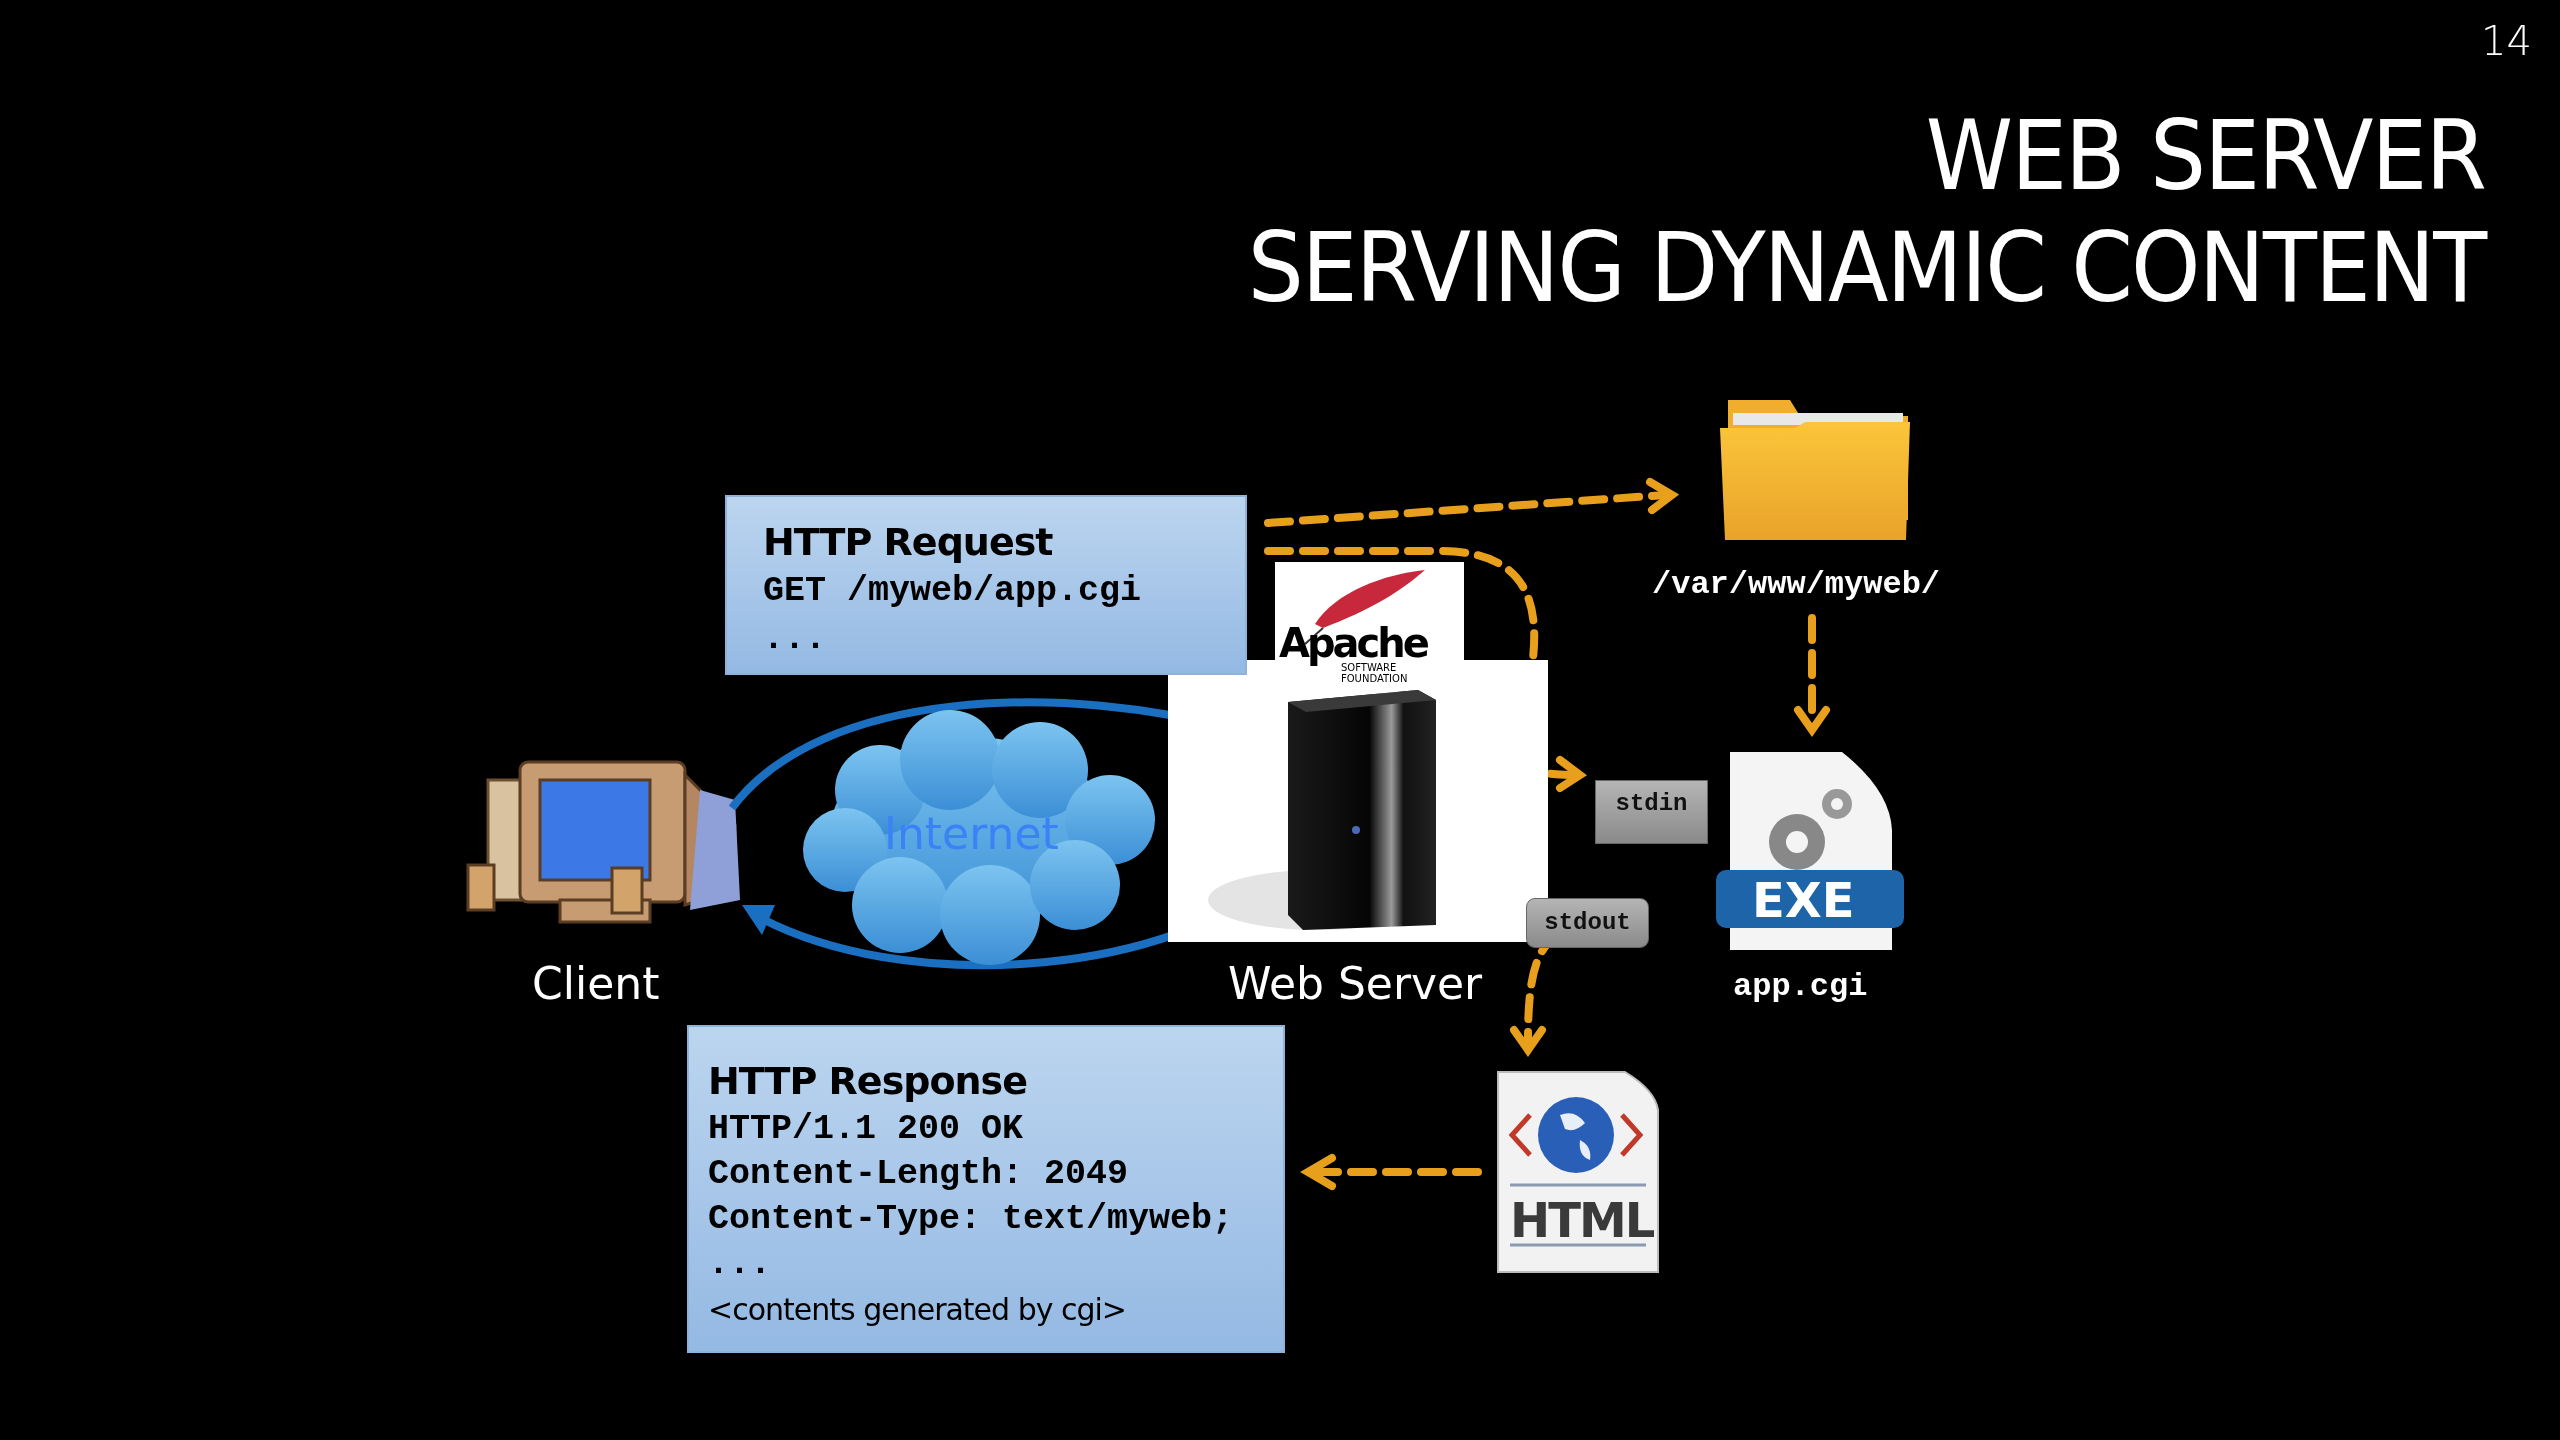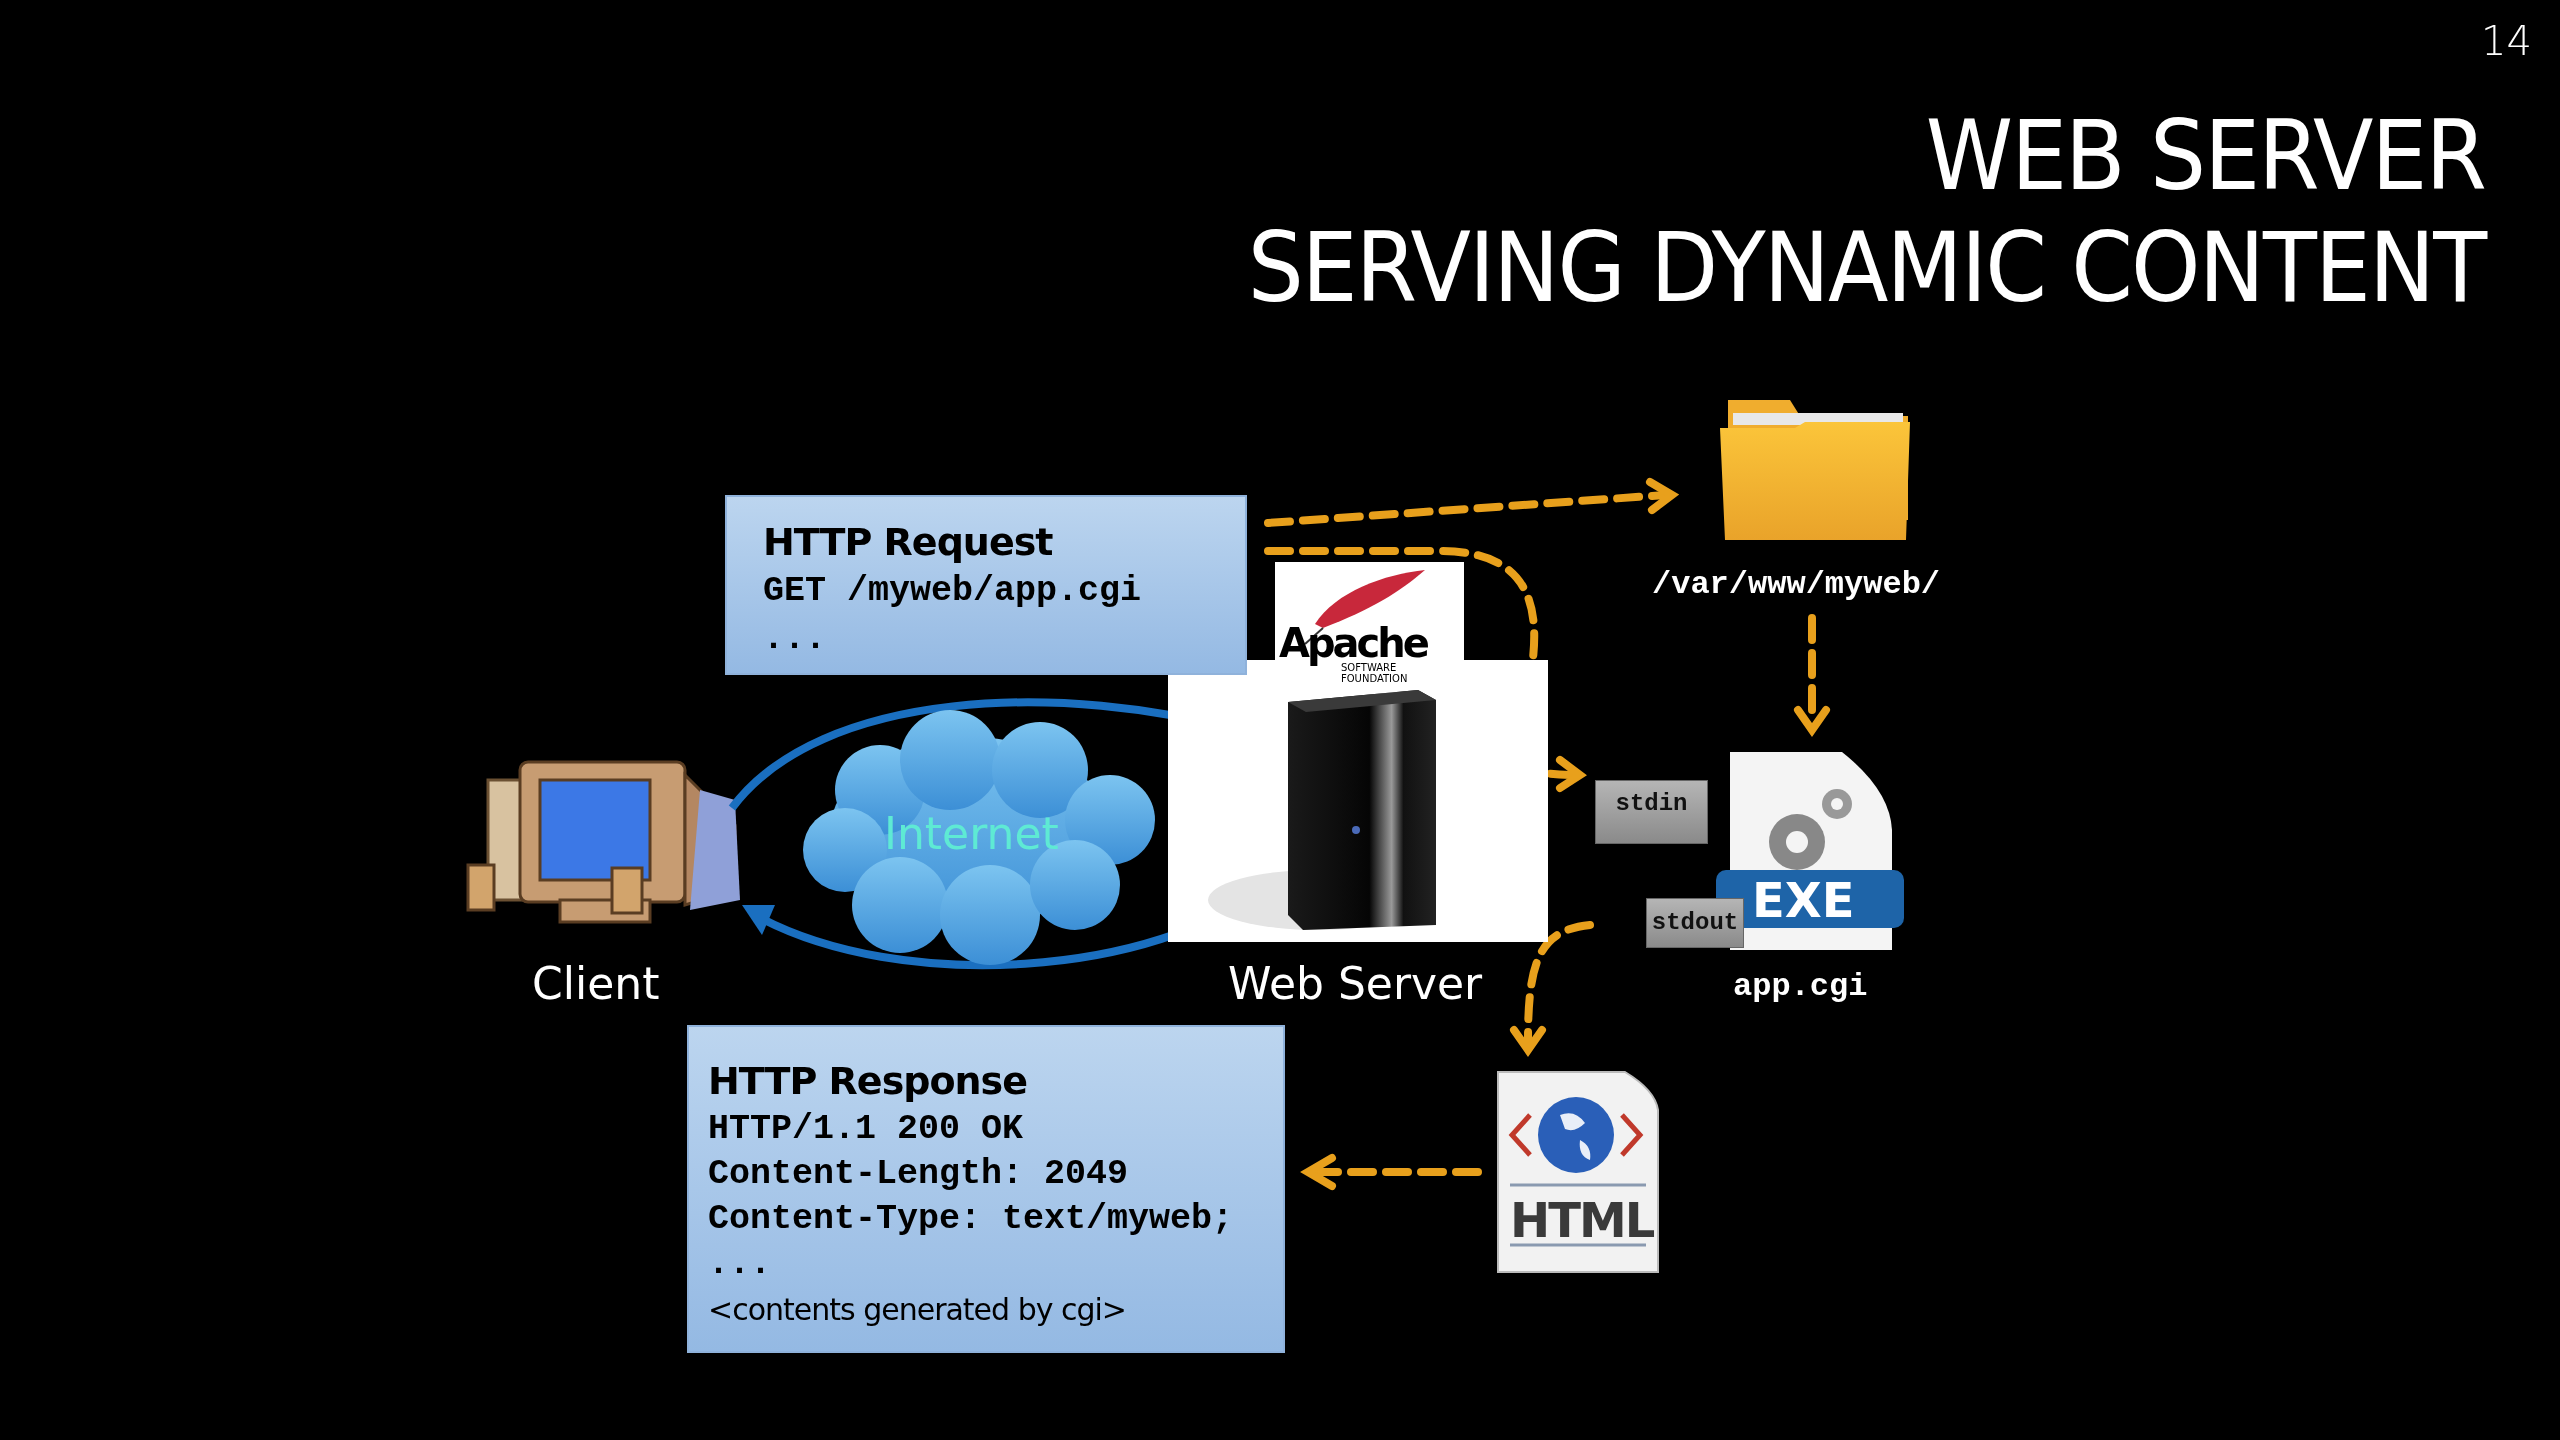--- a/index.html
+++ b/index.html
@@ -146,22 +146,22 @@
 
 <div class="abs box resp">
   <div class="hd">HTTP Response</div>
   <div class="mono">HTTP/1.1 200 OK</div>
   <div class="mono">Content-Length: 2049</div>
   <div class="mono">Content-Type: text/myweb;</div>
   <div class="mono">...</div>
   <div class="sans">&lt;contents generated by cgi&gt;</div>
 </div>
 
-<div class="abs label" style="left:884px;top:808px;color:#5eead4;font-size:44px;">Internet</div>
+<div class="abs label" style="left:884px;top:808px;color:#3b82f6;font-size:44px;">Internet</div>
 <div class="abs label" style="left:532px;top:958px;">Client</div>
 <div class="abs label" style="left:1228px;top:958px;">Web Server</div>
 <div class="abs monolabel" style="left:1652px;top:566px;">/var/www/myweb/</div>
 <div class="abs monolabel" style="left:1733px;top:968px;">app.cgi</div>
 <div class="abs" style="left:1752px;top:872px;font-size:48px;font-weight:bold;color:#fff;">EXE</div>
 <div class="abs" style="left:1510px;top:1192px;font-size:48px;font-weight:bold;color:#3a3a3a;letter-spacing:-2px;">HTML</div>
 
 <div class="abs tag" style="left:1595px;top:752px;width:113px;height:64px;line-height:46px;margin-top:28px;">stdin</div>
-<div class="abs tag" style="left:1646px;top:898px;width:98px;height:50px;line-height:48px;">stdout</div>
+<div class="abs tag" style="left:1526px;top:898px;width:123px;height:50px;line-height:48px;border-radius:9px;">stdout</div>
 
 </body></html>

